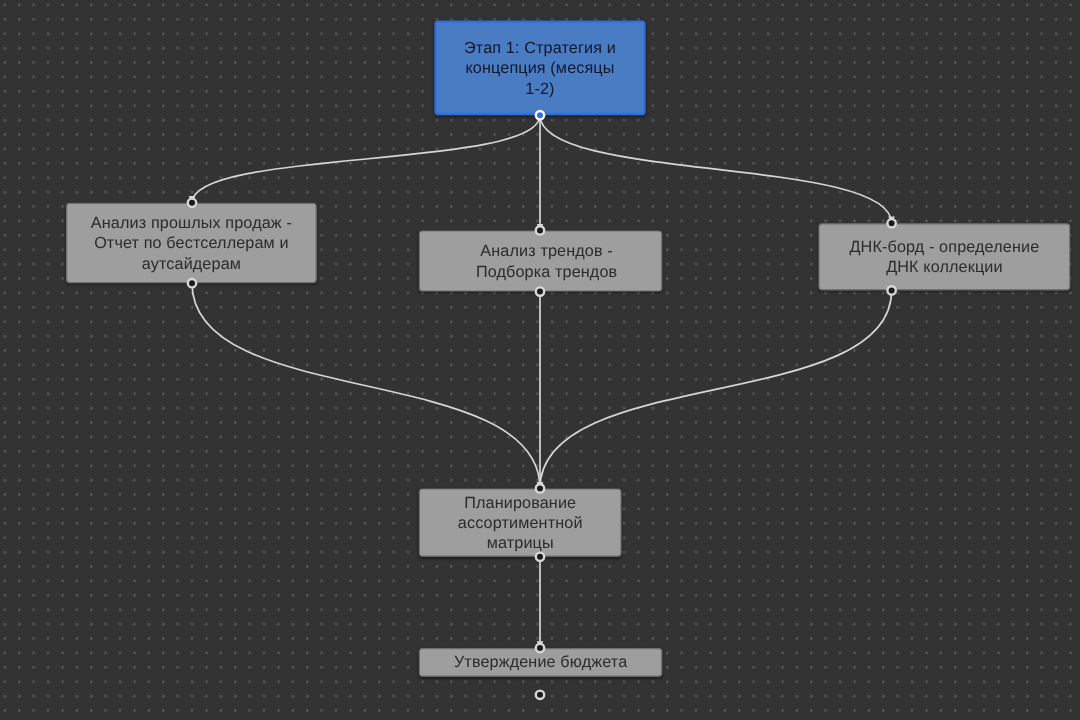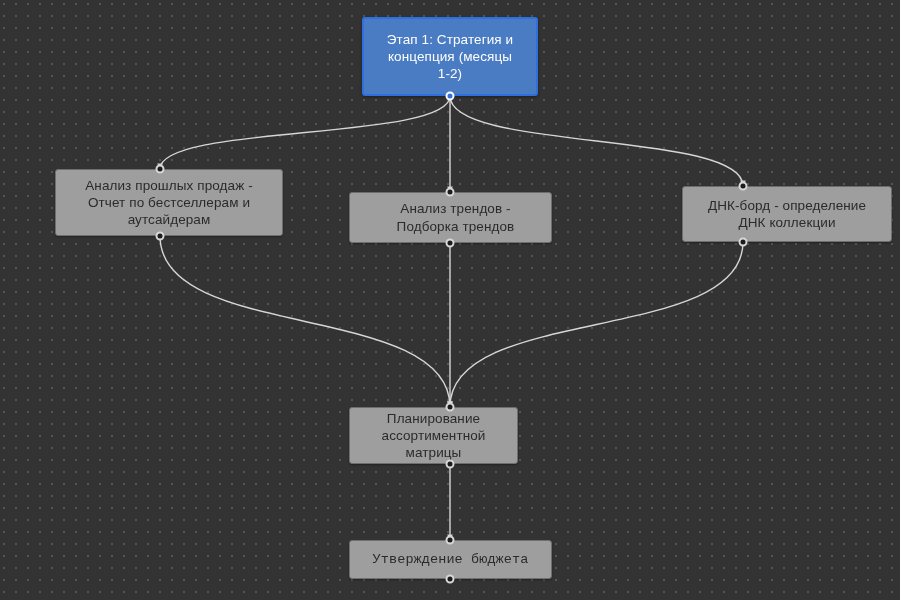--- a/index.html
+++ b/index.html
@@ -28,21 +28,21 @@
   .node.std{
     background:#9e9e9e;
     border:1px solid #6e6e6e;
     color:#2b2b2b;
     font-size:13.5px;
     box-shadow:0 1px 2px rgba(0,0,0,0.35);
   }
   .node.selected{
     background:#4a7cc4;
     border:2px solid #2f6fe0;
-    color:#ffffff;
+    color:#0f172a;
     font-size:13.5px;
     box-shadow:0 1px 3px rgba(0,0,0,0.4);
   }
   .node .label{display:block;width:100%;white-space:pre-line;}
   .port{
     position:absolute;
     width:9px;height:9px;
     border-radius:50%;
     box-sizing:border-box;
     transform:translate(-50%,-50%);
@@ -68,38 +68,38 @@
       <path d="M 450 243 C 450 344.68, 450 305.32, 450 407" fill="none" stroke="#d6d6d6" stroke-width="1.4" marker-end="url(#arrow)"></path>
       <path d="M 743 242 C 743 344.3, 450 304.7, 450 407" fill="none" stroke="#d6d6d6" stroke-width="1.4" marker-end="url(#arrow)"></path>
       <path d="M 450 464 C 450 511.12, 450 492.88, 450 540" fill="none" stroke="#d6d6d6" stroke-width="1.4" marker-end="url(#arrow)"></path>
     </svg>
   <div id="node-layer">
       <div class="node selected" style="left: 362px; top: 17px; width: 176px; height: 79px;">
         <span class="label">Этап 1: Стратегия и
 концепция (месяцы
 1-2)</span>
       </div>
-      <div class="node std" style="left: 55px; top: 169px; width: 228px; height: 67px;">
+      <div class="node std" style="left: 55px; top: 169px; width: 209px; height: 67px;">
         <span class="label">Анализ прошлых продаж -
 Отчет по бестселлерам и
 аутсайдерам</span>
       </div>
       <div class="node std" style="left: 349px; top: 192px; width: 203px; height: 51px; padding-left: 20px;">
         <span class="label">Анализ трендов -
 Подборка трендов</span>
       </div>
       <div class="node std" style="left: 638px; top: 186px; width: 210px; height: 56px; margin-left: 44px;">
         <span class="label">ДНК-борд - определение
 ДНК коллекции</span>
       </div>
       <div class="node std" style="left: 349px; top: 407px; width: 169px; height: 57px;">
         <span class="label">Планирование
 ассортиментной матрицы</span>
       </div>
-      <div class="node std" style="left: 349px; top: 540px; width: 203px; height: 39px; font-family: Liberation Mono, monospace;">
+      <div class="node std" style="left: 349px; top: 540px; width: 203px; height: 24px;">
         <span class="label">Утверждение бюджета</span>
       </div>
     </div>
   <div id="port-layer">
       <div class="port blue" style="left: 450px; top: 96px;"></div>
       <div class="port dark" style="left: 160px; top: 169px;"></div>
       <div class="port dark" style="left: 160px; top: 236px;"></div>
       <div class="port dark" style="left: 450px; top: 192px;"></div>
       <div class="port dark" style="left: 450px; top: 243px;"></div>
       <div class="port dark" style="left: 743px; top: 186px;"></div>

